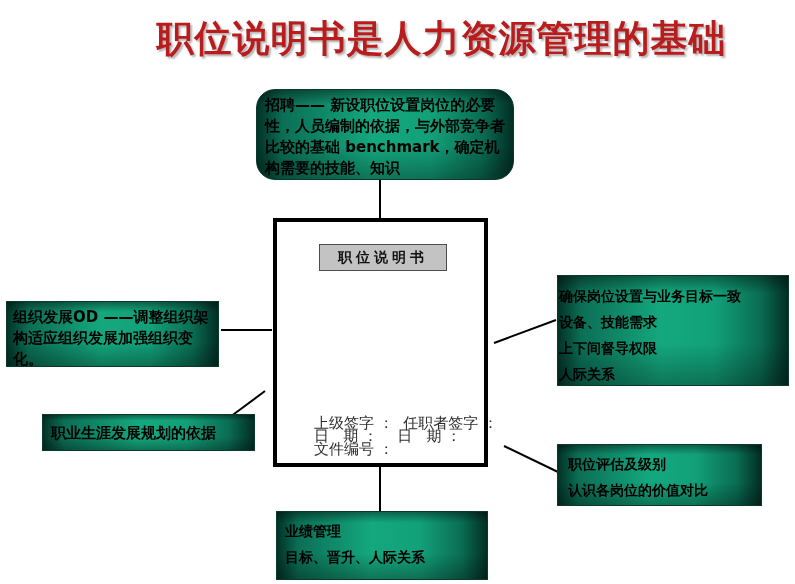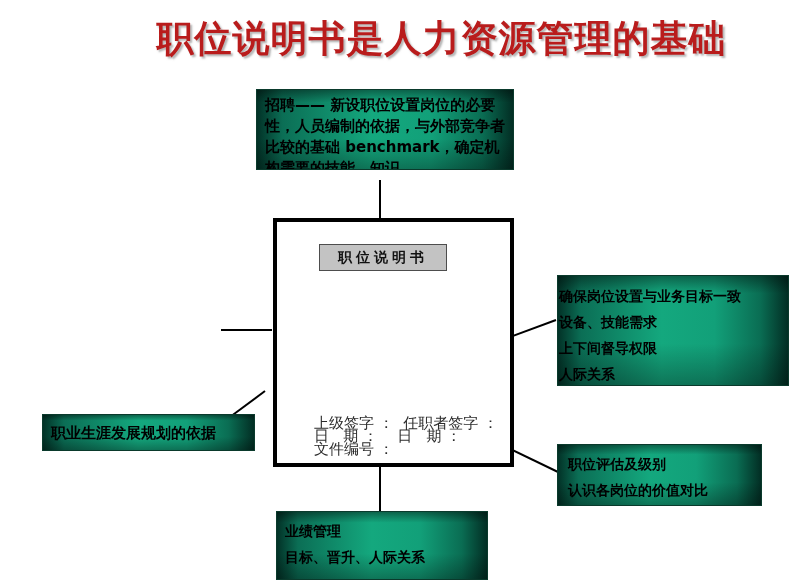--- a/index.html
+++ b/index.html
@@ -60,24 +60,25 @@
   .gbox .line {
     white-space: nowrap;
     color: #000000;
   }
 
   
   #box-recruit {
     left: 256px;
     top: 89px;
     width: 258px;
-    height: 81px;
+    height: 91px;
     padding: 5px 6px 8px 8px;
     font-size: 15px;
     line-height: 21px;
+    border-radius: 19px;
   }
   #box-recruit .line { white-space: normal; }
 
   
   #box-od {
     left: 6px;
     top: 301px;
     width: 213px;
     height: 66px;
     padding: 5px 4px 0 6px;
@@ -129,21 +130,21 @@
     padding: 6px 4px 0 8px;
     font-size: 14px;
     line-height: 26px;
   }
 
   
   #doc-sheet {
     position: absolute;
     left: 273px;
     top: 218px;
-    width: 241px;
+    width: 215px;
     height: 249px;
     box-sizing: border-box;
     background: #ffffff;
     border: 4px solid #000000;
   }
   #doc-title-plate {
     position: absolute;
     left: 42px;
     top: 22px;
     width: 128px;
@@ -209,20 +210,23 @@
     <line x1="230" y1="417" x2="265" y2="391" stroke="#000000" stroke-width="2"></line>
     <line x1="494" y1="343" x2="556" y2="320" stroke="#000000" stroke-width="2"></line>
     <line x1="504" y1="446" x2="558" y2="472" stroke="#000000" stroke-width="2"></line>
     <line x1="380" y1="467" x2="380" y2="511" stroke="#000000" stroke-width="2"></line>
   </svg>
 
   <div class="gbox" id="box-recruit">
     <div class="line">招聘—— 新设职位设置岗位的必要性，人员编制的依据，与外部竞争者比较的基础 benchmark，确定机构需要的技能、知识</div>
   </div>
 
+  <div class="gbox" id="box-od">
+    <div class="line">组织发展OD ——调整组织架构适应组织发展加强组织变化。</div>
+  </div>
 
   <div class="gbox" id="box-career">
     <div class="line">职业生涯发展规划的依据</div>
   </div>
 
   <div class="gbox" id="box-align">
     <div class="line">确保岗位设置与业务目标一致</div>
     <div class="line">设备、技能需求</div>
     <div class="line">上下间督导权限</div>
     <div class="line">人际关系</div>

